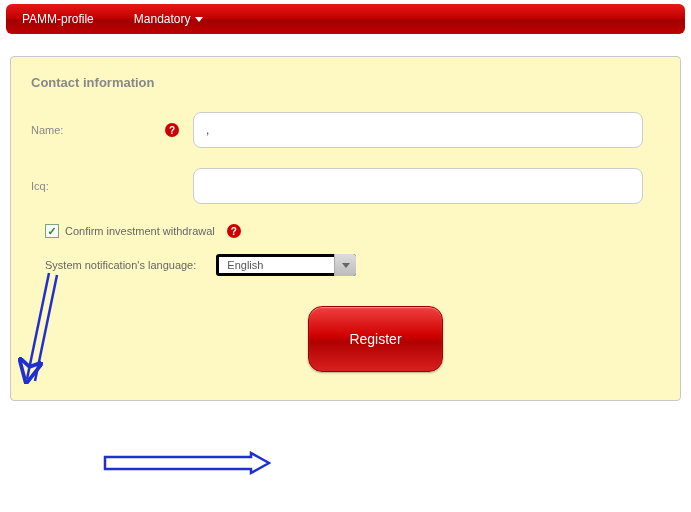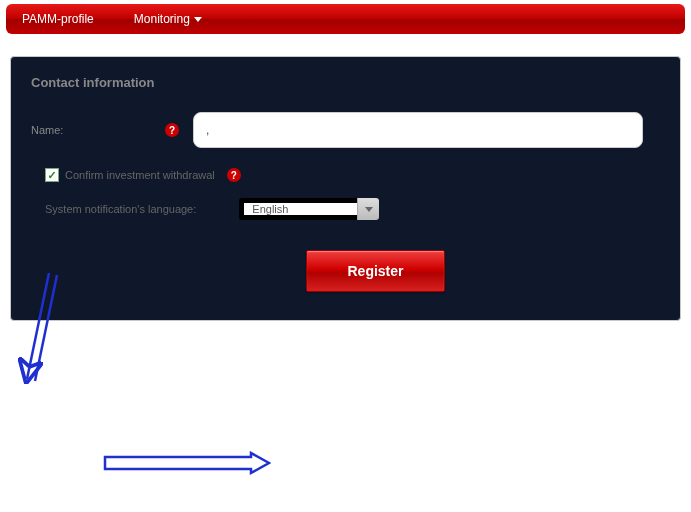--- a/index.html
+++ b/index.html
@@ -32,21 +32,21 @@
     }
     .dropdown-caret {
       display: inline-block;
       width: 0; height: 0;
       border-left: 4px solid transparent;
       border-right: 4px solid transparent;
       border-top: 5px solid #fff;
     }
     .panel {
       margin: 22px 10px 0 10px;
-      background: #0f172a;
+      background: #fef9c3;
       border: 1px solid #c8c8c8;
       border-radius: 4px;
       padding: 18px 20px 28px 20px;
       position: relative;
     }
     .section-title {
       color: #888;
       font-weight: bold;
       font-size: 13px;
       margin-bottom: 22px;
@@ -112,31 +112,31 @@
       display: inline-flex;
       align-items: center;
       justify-content: center;
       cursor: pointer;
     }
     .checkbox-mark { color: #2a8a2a; font-size: 11px; font-weight: bold; }
     .lang-row {
       display: flex;
       align-items: center;
       margin: 0 0 30px 14px;
-      gap: 43px;
+      gap: 20px;
     }
     .select-wrap {
       position: relative;
       width: 140px;
       height: 22px;
     }
     .select-box {
       width: 100%; height: 100%;
       background: #fff;
-      border: 5px solid #000000;
+      border: 3px solid #000000;
       border-radius: 3px;
       padding: 0 8px;
       font-size: 11px;
       color: #555;
       display: flex;
       align-items: center;
       cursor: pointer;
     }
     .select-btn {
       position: absolute;
@@ -157,57 +157,62 @@
     }
     .register-row {
       text-align: center;
     }
     .register-btn {
       display: inline-block;
       margin-left: 60px;
       background: linear-gradient(to bottom, #f04040 0%, #d00000 45%, #b00000 55%, #d82020 100%);
       color: #fff;
       border: 1px solid #900;
-      border-radius: 2px;
-      padding: 12px 40px;
+      border-radius: 14px;
+      padding: 24px 40px;
       font-size: 14px;
-      font-weight: bold;
+      font-weight: normal;
       cursor: pointer;
       box-shadow: inset 0 1px 1px rgba(255,255,255,0.4), 0 1px 2px rgba(0,0,0,0.3);
     }
     
     .arrow {
       position: absolute;
       pointer-events: none;
     }
   </style>
 </head>
 <body>
 
 <div class="nav-bar">
   <div class="nav-item">
     <span>PAMM-profile</span>
   </div>
   <div class="nav-item">
-    <span>Monitoring</span>
+    <span>Mandatory</span>
     <span class="dropdown-caret"></span>
   </div>
 </div>
 
 <div class="panel">
 
   <div class="section-title">Contact information</div>
 
   <div class="form-row">
     <div class="form-label">Name:</div>
     <span class="req-icon">?</span>
     <input class="text-input" type="text" value="," style="">
   </div>
 
 
+  <div class="form-row">
+    <div class="form-label">Icq:</div>
+    <span class="req-spacer"></span>
+    <input class="text-input" type="text" value="" style="">
+  </div>
 
 
 
   <div class="checkbox-row">
     <span class="checkbox">
       <span class="checkbox-mark">✓</span>
     </span>
     <span>Confirm investment withdrawal</span>
     <span class="req-icon" style="margin-left:6px;">?</span>
   </div>

